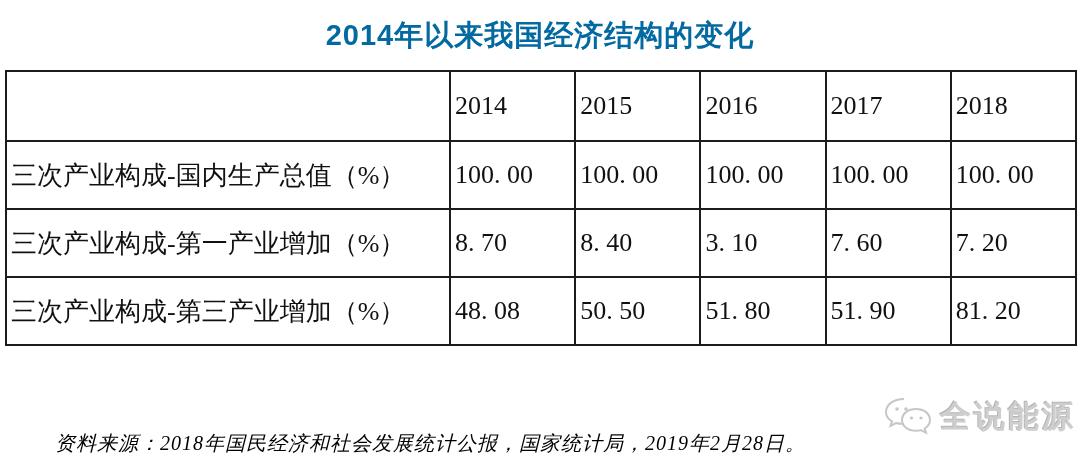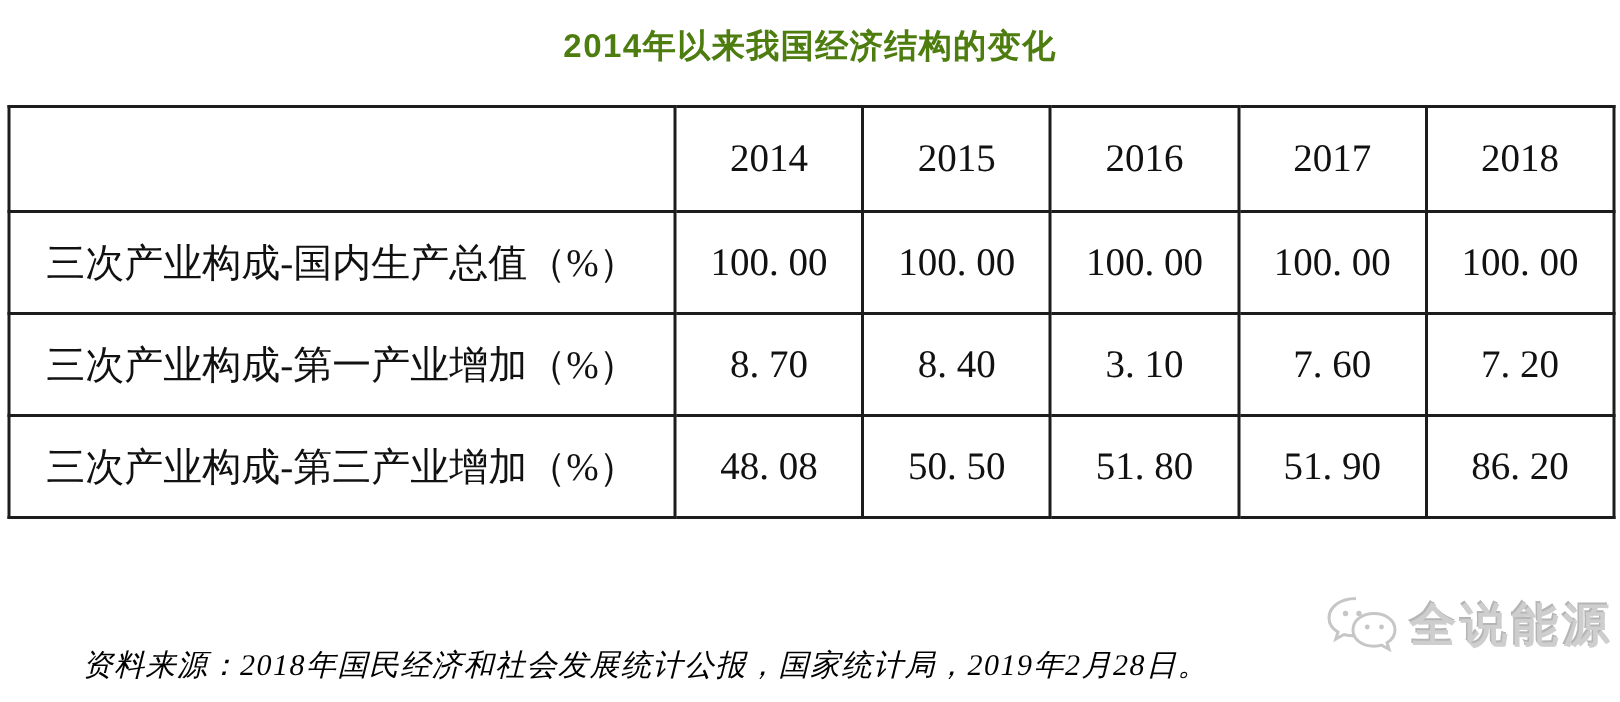--- a/index.html
+++ b/index.html
@@ -13,36 +13,36 @@
     color: #111111;
   }
   .title {
     position: absolute;
     top: 16px;
     left: 0;
     width: 100%;
     text-align: center;
     font-family: "Liberation Sans", sans-serif;
     font-weight: 700;
-    font-size: 22px;
+    font-size: 29px;
     letter-spacing: 1px;
-    color: #4d7c0f;
+    color: #0369a1;
   }
   table.datatable {
     position: absolute;
     left: 5px;
     top: 70px;
     width: 1072px;
     border-collapse: collapse;
     table-layout: fixed;
     background: #ffffff;
   }
   table.datatable td {
     border: 2px solid #1c1c1c;
-    text-align: center;
+    text-align: left;
     vertical-align: middle;
     font-size: 26px;
     padding: 0 4px;
     overflow: hidden;
     white-space: nowrap;
     margin-left: 36px;
   }
   td.label-cell { width: 434px; }
   tr.header-row  { height: 70px; }
   tr.data-row    { height: 68px; }
@@ -111,21 +111,21 @@
         <td>3. 10</td>
         <td>7. 60</td>
         <td>7. 20</td>
       </tr>
       <tr class="data-row">
         <td class="label-cell">三次产业构成-第三产业增加（%）</td>
         <td>48. 08</td>
         <td>50. 50</td>
         <td>51. 80</td>
         <td>51. 90</td>
-        <td>86. 20</td>
+        <td>81. 20</td>
       </tr>
     </tbody>
   </table>
 
   <div class="src-note">资料来源：2018年国民经济和社会发展统计公报，国家统计局，2019年2月28日。</div>
 
   <div class="watermark">
     <span class="wm-icon">
       <svg width="52" height="42" viewBox="0 0 52 42">
         <g fill="#ffffff" stroke="#bdbdbd" stroke-width="2">

